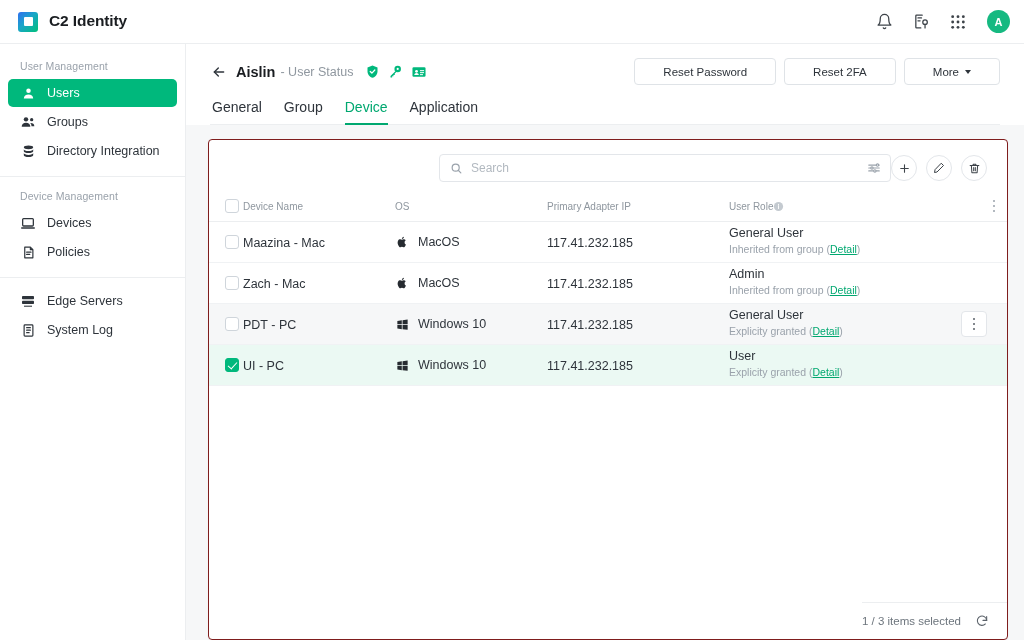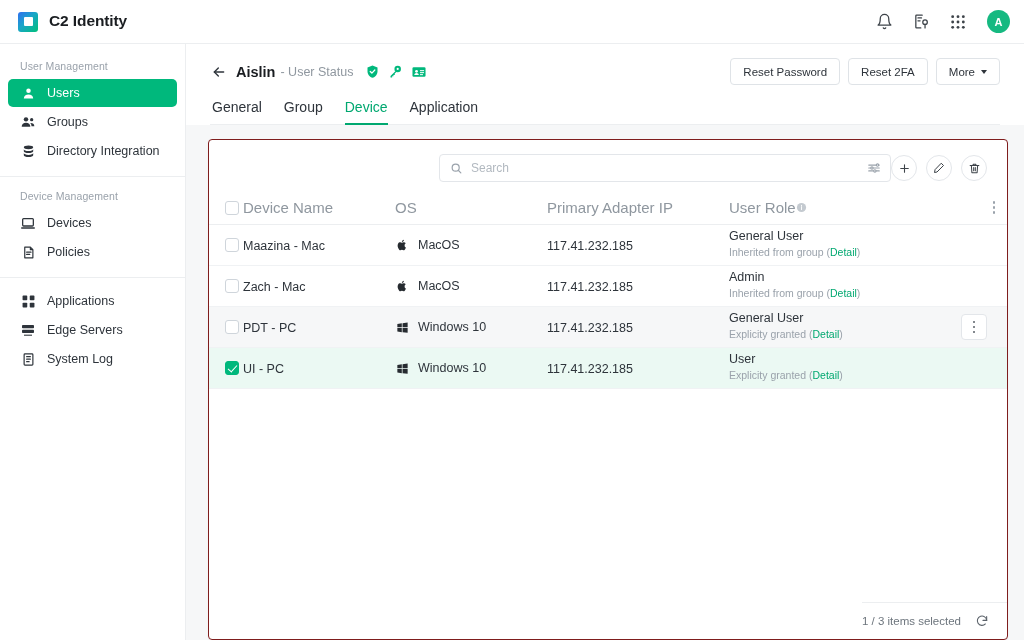--- a/index.html
+++ b/index.html
@@ -66,21 +66,21 @@
 
   .page-head { padding: 14px 24px 0 24px; background:#fff; }
   .head-row { display: flex; align-items: center; }
   .back-arrow { width: 18px; height: 18px; color: #2e343b; cursor: pointer; display:flex; align-items:center; justify-content:center; margin-right: 8px; }
   .user-name { font-size: 14.5px; font-weight: bold; color: #1a1d21; }
   .user-sub { font-size: 12.5px; color: #8f979f; margin-left: 5px; }
   .badges { display: flex; align-items: center; gap: 8px; margin-left: 12px; }
   .badge-ico { color: #00b87c; display: flex; align-items: center; justify-content: center; cursor: pointer; }
   .head-actions { margin-left: auto; display: flex; align-items: center; gap: 8px; }
   .btn {
-    height: 27px; padding: 0 12px; border: 1px solid #dfe3e7; border-radius: 4px;
+    height: 27px; padding: 0 28px; border: 1px solid #dfe3e7; border-radius: 4px;
     background: #ffffff; font-size: 11.5px; color: #2e343b; cursor: pointer;
     display: flex; align-items: center; gap: 6px; font-family: "Liberation Sans", sans-serif;
   }
   .caret { width: 0; height: 0; border-left: 3.5px solid transparent; border-right: 3.5px solid transparent; border-top: 4px solid #2e343b; }
 
   .tabs { display: flex; align-items: flex-end; gap: 22px; margin-top: 14px; border-bottom: 1px solid #eceef0; padding-left: 2px; }
   .tab { font-size: 14px; color: #2e343b; padding-bottom: 8px; cursor: pointer; border-bottom: 2px solid transparent; margin-bottom: -1px; }
   .tab.active { color: #00a870; border-bottom-color: #00a870; font-weight: normal; }
 
   .content-area { flex: 1 1 auto; background: #f6f7f8; padding: 14px 16px 0 22px; min-height: 0; }
@@ -105,21 +105,21 @@
   .tool-actions { margin-left: auto; display: flex; align-items: center; gap: 9px; }
   .circle-btn {
     width: 26px; height: 26px; border-radius: 50%; border: 1px solid #e3e6ea;
     background: #fff; display: flex; align-items: center; justify-content: center;
     cursor: pointer; color: #3d4349;
   }
 
   
   .tbl { width: 100%; border-collapse: collapse; table-layout: fixed; }
   .tbl th {
-    font-size: 15px; font-weight: normal; color: #8f979f; text-align: left;
+    font-size: 10px; font-weight: normal; color: #8f979f; text-align: left;
     padding: 7px 0 8px 0; border-bottom: 1px solid #eceef0;
   }
   .tbl td { padding: 0; vertical-align: middle; border-bottom: 1px solid #f0f2f4; }
   .c-check { width: 34px; padding-left: 16px !important; }
   .c-name  { width: 152px; }
   .c-os    { width: 152px; margin-top: 8px; }
   .c-ip    { width: 182px; }
   .c-role  { width: auto; }
   .c-menu  { width: 46px; }
 
@@ -135,21 +135,21 @@
   }
 
   .row { height: 41px; }
   .row.hovered td { background: #f6f7f8; }
   .row.selected td { background: #ebf9f3; }
   .cell-txt { font-size: 12.5px; color: #2e343b; }
   .os-cell { display: flex; align-items: center; gap: 9px; }
   .os-ico { width: 14px; height: 14px; display: flex; align-items: center; justify-content: center; color: #262b30; }
   .role-main { font-size: 12.5px; color: #2e343b; line-height: 1.25; }
   .role-sub { font-size: 10.5px; color: #9aa2ab; line-height: 1.5; margin-top: 1px; }
-  .role-sub a { color: #00a870; cursor: pointer; }
+  .role-sub a { color: #00a870; text-decoration: underline; cursor: pointer; }
   .kebab { width: 14px; display: flex; flex-direction: column; align-items: center; gap: 2.5px; cursor: pointer; }
   .kebab i { width: 2.5px; height: 2.5px; border-radius: 50%; background: #9aa2ab; display: block; }
   .row-menu-btn {
     width: 26px; height: 26px; border: 1px solid #e3e6ea; border-radius: 4px;
     background: #fff; display: flex; align-items: center; justify-content: center; cursor: pointer;
   }
   .row-menu-btn i { background: #5a6169; }
 
   .table-spacer { flex: 1 1 auto; }
   .card-footer {
@@ -257,31 +257,20 @@
               <path d="M6 3.5h9l4 4v13H6z"></path>
               <path d="M15 3.5v4h4"></path>
               <path d="M9 11.5h7M9 15h5" stroke-linecap="round"></path>
             </svg>
         </span>
         <span>Policies</span>
       </div>
 
       <div class="side-sep"></div>
 
-      <div class="side-item">
-        <span class="si-ico">
-          <svg width="15" height="15" viewBox="0 0 24 24" fill="currentColor">
-              <rect x="2.5" y="2.5" width="7.5" height="7.5" rx="1.3"></rect>
-              <rect x="14" y="2.5" width="7.5" height="7.5" rx="1.3"></rect>
-              <rect x="2.5" y="14" width="7.5" height="7.5" rx="1.3"></rect>
-              <rect x="14" y="14" width="7.5" height="7.5" rx="1.3"></rect>
-            </svg>
-        </span>
-        <span>Applications</span>
-      </div>
       <div class="side-item">
         <span class="si-ico">
           <svg width="16" height="16" viewBox="0 0 24 24" fill="currentColor">
               <rect x="3" y="4.5" width="18" height="5" rx="1.2"></rect>
               <rect x="3" y="11.5" width="18" height="5" rx="1.2"></rect>
               <path d="M6 19h12v1.6H6z"></path>
             </svg>
         </span>
         <span>Edge Servers</span>
       </div>

